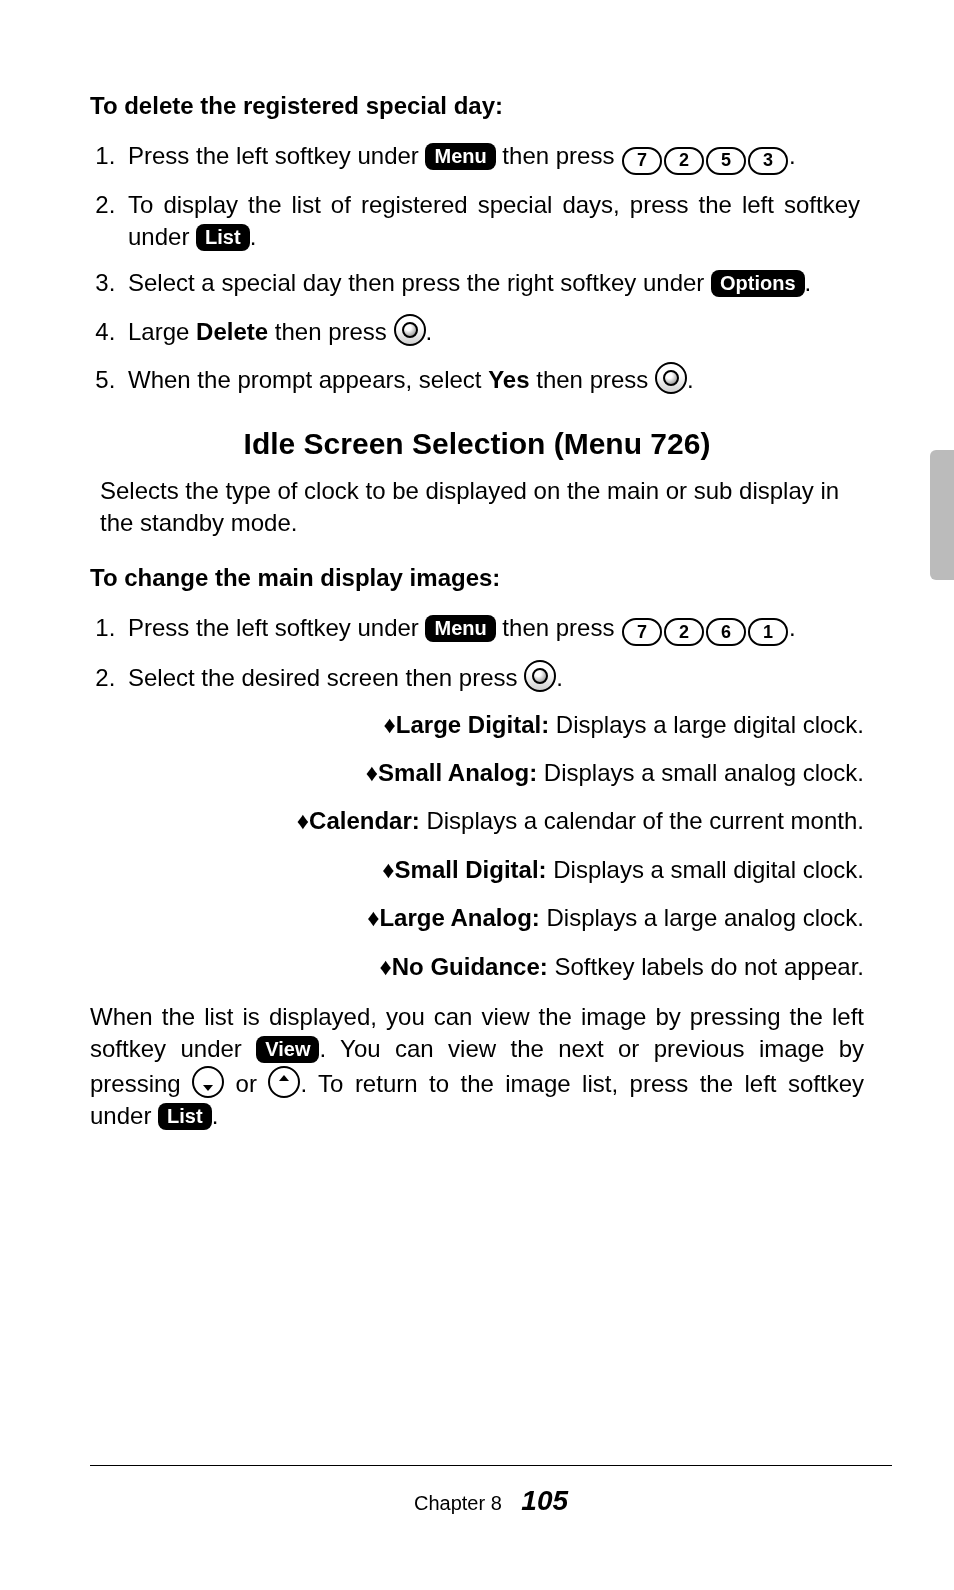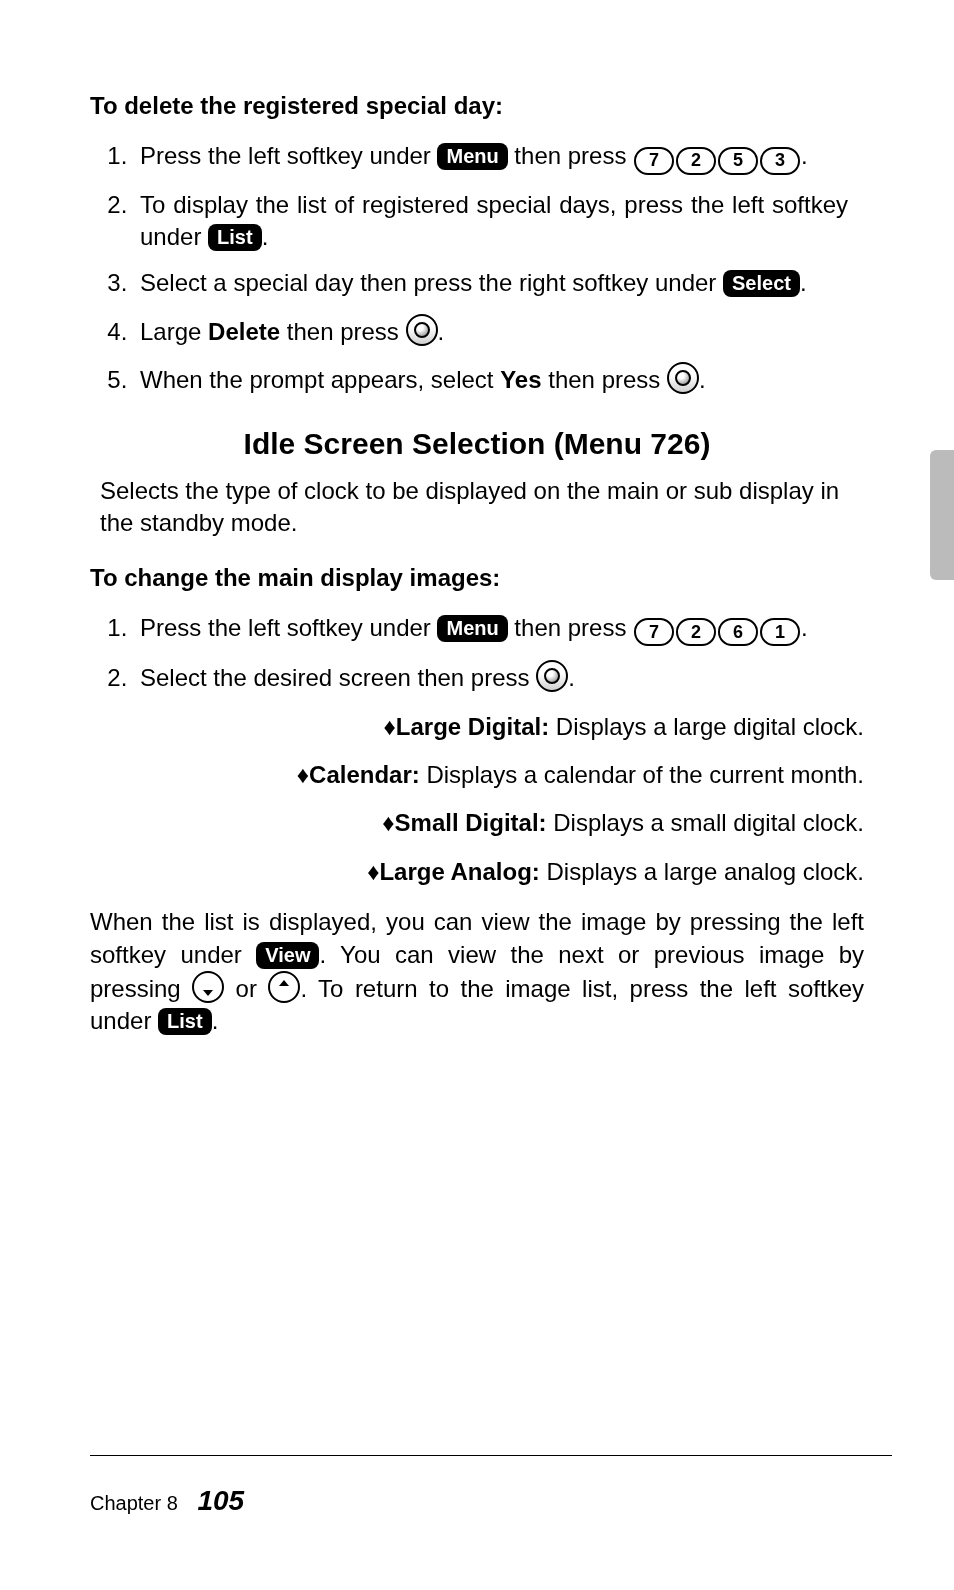--- a/index.html
+++ b/index.html
@@ -26,21 +26,21 @@
     height: 130px;
     background: #bbb;
     border-top-left-radius: 6px;
     border-bottom-left-radius: 6px;
   }
   .sub-heading {
     font-weight: bold;
     margin: 0 0 18px 0;
   }
   ol.steps {
-    margin: 16px;
+    margin: 4px;
     padding-left: 28px;
   }
   ol.steps > li {
     margin-bottom: 14px;
     padding-left: 6px;
     text-align: justify;
   }
   h2.section-title {
     font-size: 30px;
     font-weight: bold;
@@ -147,22 +147,22 @@
     border-left: 5px solid transparent;
     border-right: 5px solid transparent;
     border-bottom: 6px solid #000;
   }
   .footer {
     position: absolute;
     left: 90px;
     right: 62px;
     bottom: 70px;
     border-top: 1px solid #000;
-    padding-top: 26px;
-    text-align: left;
+    padding-top: 16px;
+    text-align: center;
     font-size: 20px;
   }
   .footer .chapter {
     font-size: 20px;
   }
   .footer .pagenum {
     font-weight: bold;
     font-style: italic;
     font-size: 28px;
     margin-left: 14px;
@@ -176,21 +176,21 @@
 
   <div class="sub-heading">To delete the registered special day:</div>
   <ol class="steps">
     <li>
       <span>Press the left softkey under </span><span class="keycap">Menu</span><span> then press </span><span class="numkey">7</span><span class="numkey">2</span><span class="numkey">5</span><span class="numkey">3</span><span>.</span>
     </li>
     <li>
       <span>To display the list of registered special days, press the left softkey under </span><span class="keycap">List</span><span>.</span>
     </li>
     <li>
-      <span>Select a special day then press the right softkey under </span><span class="keycap">Select</span><span>.</span>
+      <span>Select a special day then press the right softkey under </span><span class="keycap">Options</span><span>.</span>
     </li>
     <li>
       <span>Large </span><b>Delete</b><span> then press </span><span class="okbtn"></span><span>.</span>
     </li>
     <li>
       <span>When the prompt appears, select </span><b>Yes</b><span> then press </span><span class="okbtn"></span><span>.</span>
     </li>
   </ol>
 
   <h2 class="section-title">Idle Screen Selection (Menu 726)</h2>
@@ -200,23 +200,25 @@
     <li>
       <span>Press the left softkey under </span><span class="keycap">Menu</span><span> then press </span><span class="numkey">7</span><span class="numkey">2</span><span class="numkey">6</span><span class="numkey">1</span><span>.</span>
     </li>
     <li>
       <span>Select the desired screen then press </span><span class="okbtn"></span><span>.</span>
     </li>
   </ol>
 
   <div class="options">
     <div class="opt"><b>Large Digital:</b><span> Displays a large digital clock.</span></div>
+    <div class="opt"><b>Small Analog:</b><span> Displays a small analog clock.</span></div>
     <div class="opt"><b>Calendar:</b><span> Displays a calendar of the current month.</span></div>
     <div class="opt"><b>Small Digital:</b><span> Displays a small digital clock.</span></div>
     <div class="opt"><b>Large Analog:</b><span> Displays a large analog clock.</span></div>
+    <div class="opt"><b>No Guidance:</b><span> Softkey labels do not appear.</span></div>
   </div>
 
   <div class="after-text">
     <span>When the list is displayed, you can view the image by pressing the left softkey under </span><span class="keycap">View</span><span>. You can view the next or previous image by pressing </span><span class="arrowbtn arrow-down"></span><span> or </span><span class="arrowbtn arrow-up"></span><span>. To return to the image list, press the left softkey under </span><span class="keycap">List</span><span>.</span>
   </div>
 
   <div class="footer">
     <span class="chapter">Chapter 8</span>
     <span class="pagenum">105</span>
   </div>

